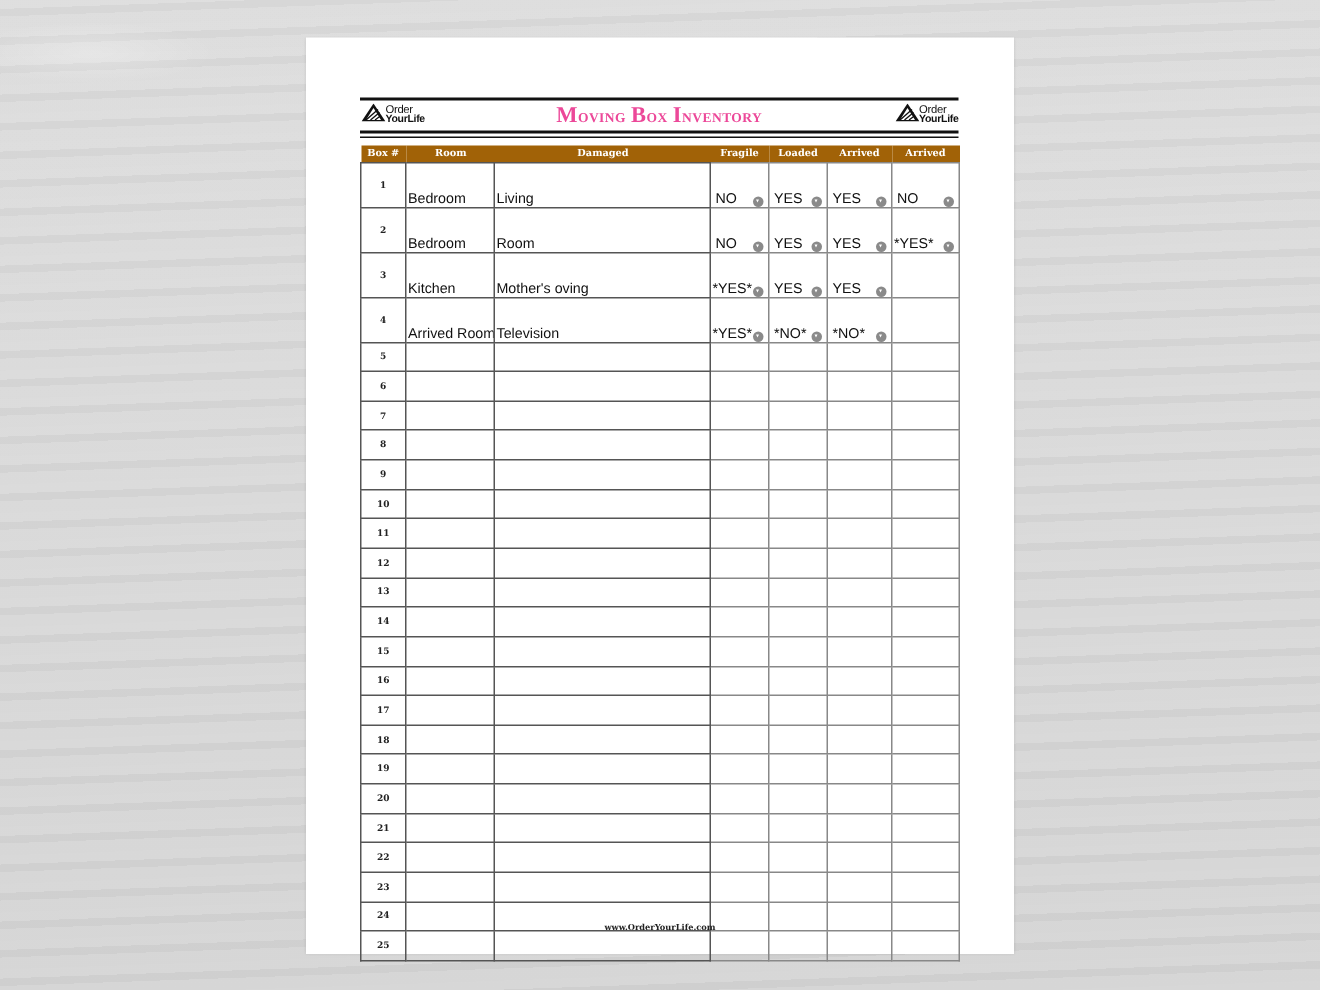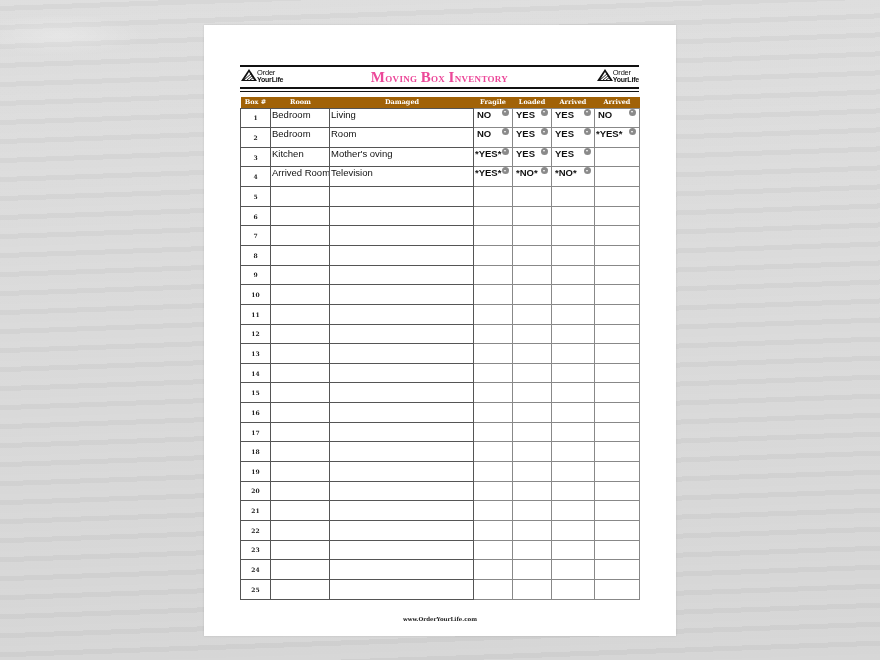--- a/index.html
+++ b/index.html
@@ -73,25 +73,25 @@
     height: 19.65px; padding: 0 2px;
     font-size: 9.5px; color: #111;
     vertical-align: top;
     white-space: nowrap; overflow: hidden;
   }
   table.inv td.num {
     text-align: center; vertical-align: middle;
     font-family: "DejaVu Serif", "Liberation Serif", serif;
     font-weight: bold; font-size: 6px; color: #222;
   }
-  table.inv td.txt { padding-left: 1px; padding-top: 0; margin-top: 23px; }
+  table.inv td.txt { padding-left: 1px; padding-top: 18px; margin-top: 23px; }
   table.inv td.sel { padding: 0; vertical-align: middle; border-color: #888; }
   .select {
-    display: flex; align-items: flex-start; justify-content: space-between;
-    height: 100%; padding: 0 3px 0 3px; font-size: 9.5px; font-weight: bold;
+    display: flex; align-items: flex-end; justify-content: space-between;
+    height: 100%; padding: 0 3px 0 3px; font-size: 9.5px;
   }
   .select.compact { padding-left: 1px; }
   .drop {
     width: 7px; height: 7px; border-radius: 50%;
     background: #8a8a8a; position: relative; flex: 0 0 7px;
   }
   .drop::after {
     content: ""; position: absolute; left: 1.8px; top: 2.4px;
     border-left: 1.7px solid transparent; border-right: 1.7px solid transparent;
     border-top: 2px solid #fff;

